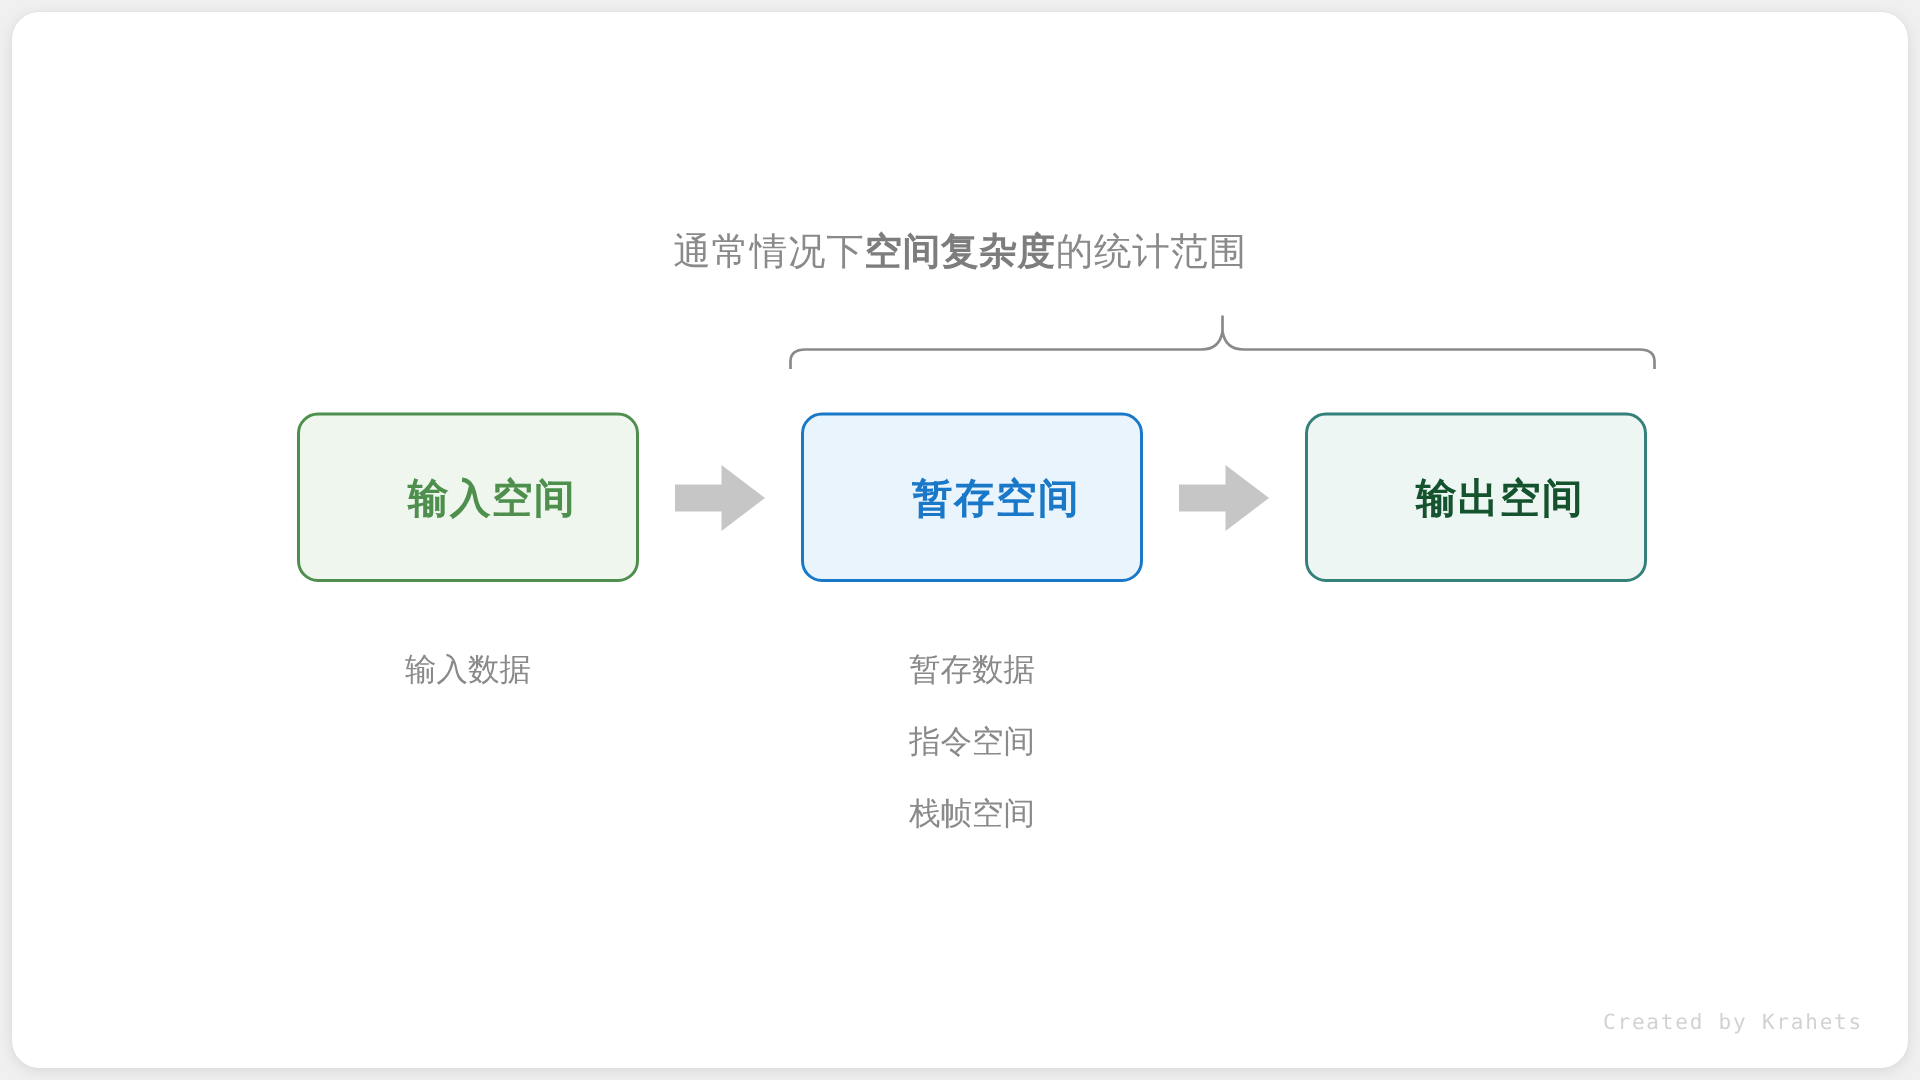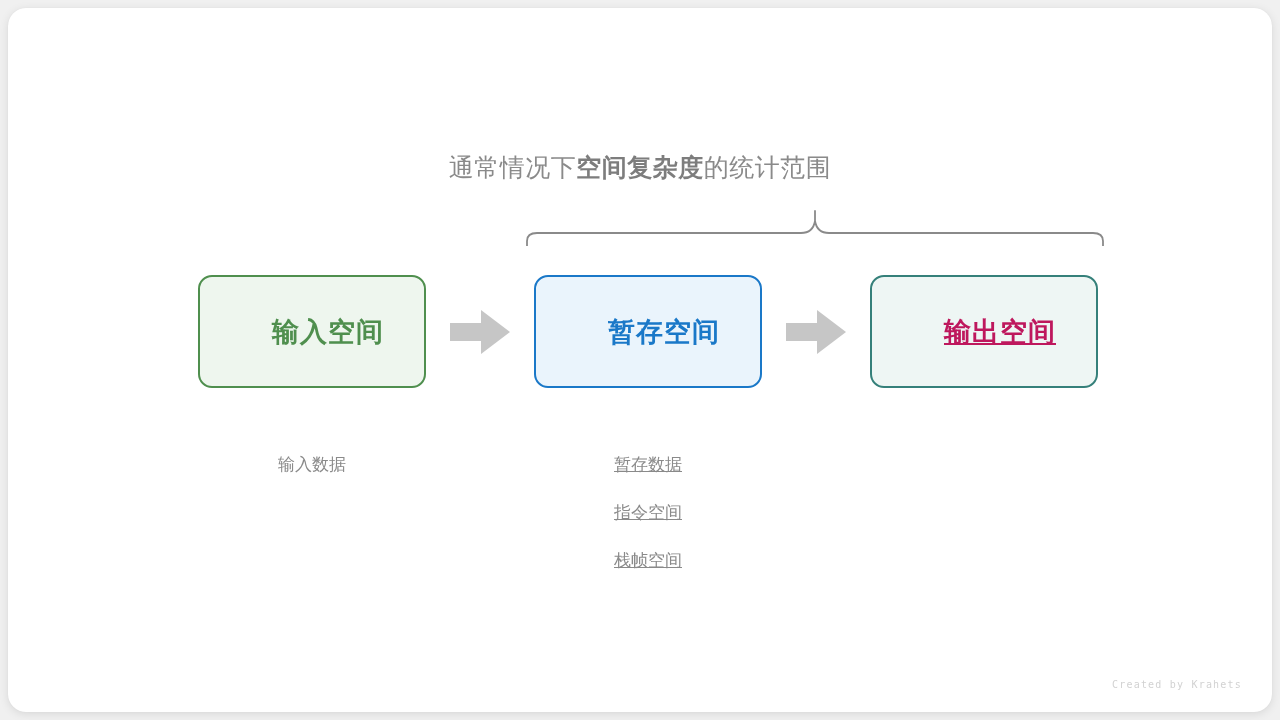--- a/index.html
+++ b/index.html
@@ -87,54 +87,54 @@
     border-color: #1a78c8;
   }
   #box-temp .box-label { color: #1a78c8; }
 
   #box-output {
     left: 862px;
     width: 228px;
     background: #eef6f4;
     border-color: #35807a;
   }
-  #box-output .box-label { color: #be185d; text-decoration: underline; }
+  #box-output .box-label { color: #14532d; }
 
   
   .arrow {
     position: absolute;
     top: 302px;
     width: 60px;
     height: 44px;
   }
   #arrow-1 { left: 442px; }
   #arrow-2 { left: 778px; }
 
   
   .caption {
     position: absolute;
-    top: 433px;
+    top: 415px;
     width: 300px;
     text-align: center;
-    font-size: 17px;
+    font-size: 21px;
     color: #8a8a8a;
     line-height: 48px;
   }
   #caption-input  { left: 154px; }
-  #caption-temp   { left: 490px; text-decoration: underline; }
+  #caption-temp   { left: 490px; }
   #caption-output { left: 826px; }
   .caption div { white-space: nowrap; }
 
   
   .footer {
     position: absolute;
     right: 30px;
     bottom: 22px;
     font-family: "DejaVu Sans Mono", "Liberation Mono", monospace;
-    font-size: 10px;
+    font-size: 14px;
     color: #d2d2d2;
     letter-spacing: 1.2px;
   }
 </style>
 </head>
 <body>
 
 <div id="canvas">
 
   <div class="brace-caption">

